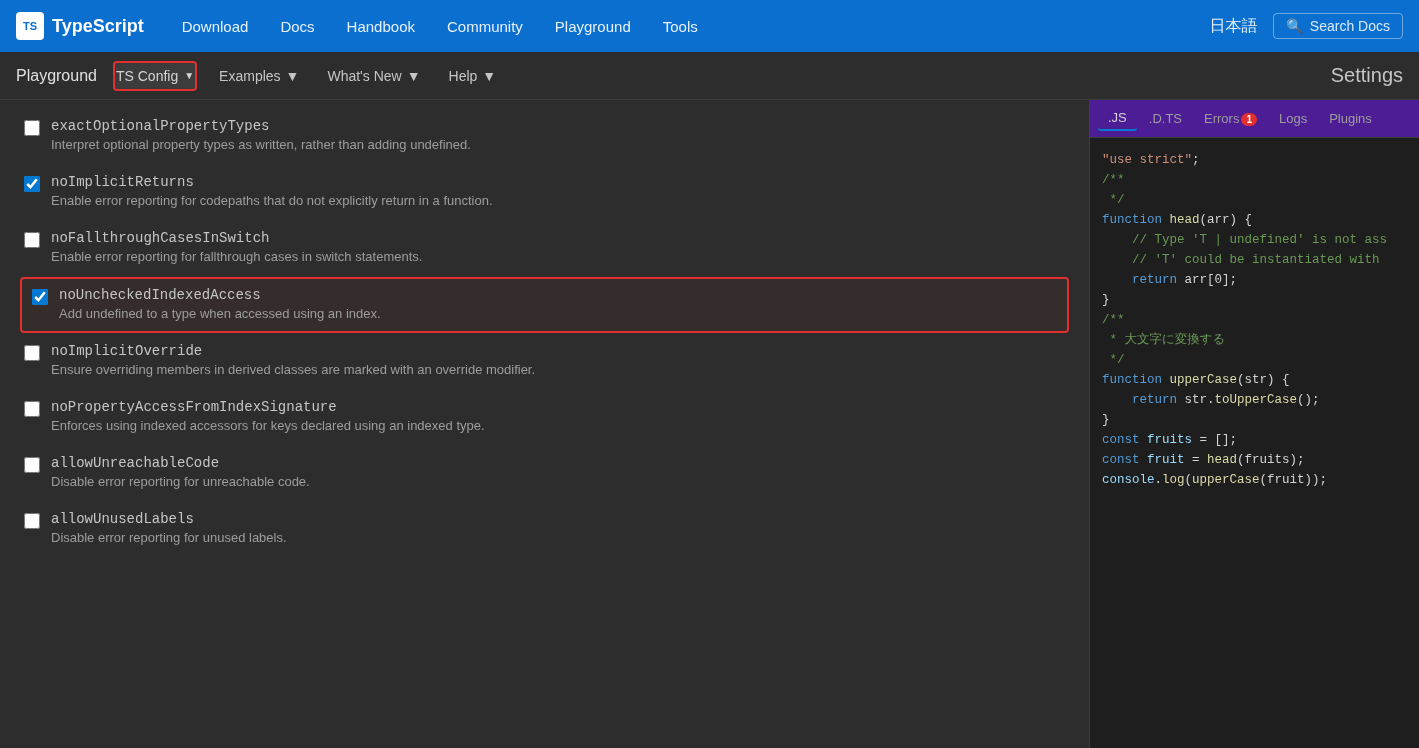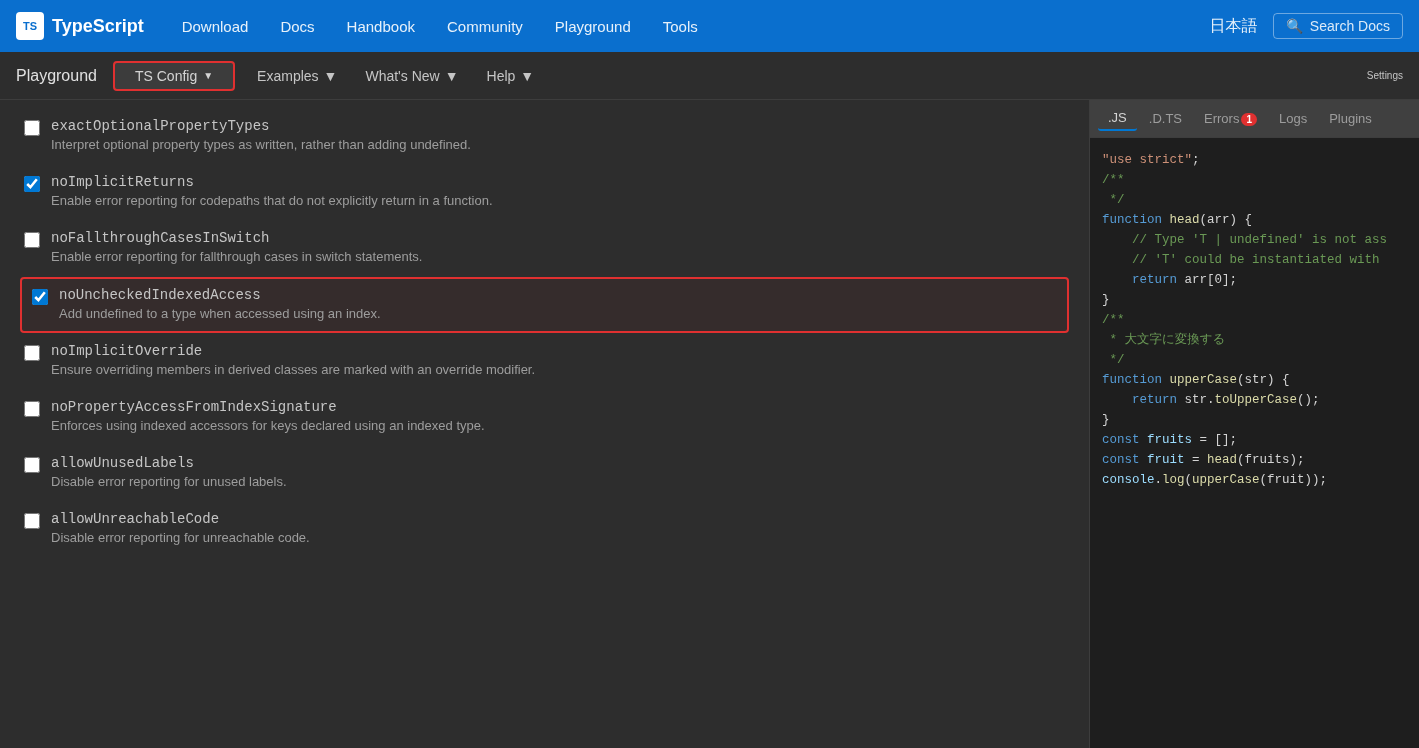--- a/index.html
+++ b/index.html
@@ -85,21 +85,21 @@
     .playground-title {
       color: #e0e0e0;
       font-size: 16px;
       font-weight: 500;
       margin-right: 16px;
     }
     .ts-config-btn {
       background: #3c3c3c;
       border: 2px solid #e03030;
       color: #d4d4d4;
-      padding: 5px 20px;
+      padding: 5px 1px;
       border-radius: 4px;
       font-size: 14px;
       cursor: pointer;
       display: flex;
       align-items: center;
       gap: 6px;
       margin-right: 8px;
     }
     .ts-config-btn .chevron { font-size: 10px; }
     .second-nav-btn {
@@ -109,21 +109,21 @@
       padding: 5px 14px;
       font-size: 14px;
       cursor: pointer;
       border-radius: 4px;
       display: flex;
       gap: 5px;
     }
     .second-nav-right {
       margin-left: auto;
       color: #c5c5c5;
-      font-size: 10px;
+      font-size: 20px;
       cursor: pointer;
     }
 
     
     .main-layout {
       display: flex;
       height: calc(748px - 52px - 48px);
     }
 
     
@@ -170,21 +170,21 @@
     .code-panel {
       width: 330px;
       background: #1e1e1e;
       display: flex;
       flex-direction: column;
       border-left: 1px solid #3d3d3d;
     }
     .code-tabs {
       display: flex;
       align-items: center;
-      background: #404040;
+      background: #4c1d95;
       border-bottom: 1px solid #3d3d3d;
       padding: 0 8px;
       height: 38px;
       gap: 2px;
     }
     .code-tab {
       color: #9d9d9d;
       font-size: 13px;
       padding: 4px 10px;
       cursor: pointer;
@@ -320,30 +320,30 @@
       <input type="checkbox" class="config-checkbox" style="">
       <div class="config-content">
         <div class="config-name">noPropertyAccessFromIndexSignature</div>
         <div class="config-desc">Enforces using indexed accessors for keys declared using an indexed type.</div>
       </div>
     </div>
 
     <div class="config-item">
       <input type="checkbox" class="config-checkbox" style="">
       <div class="config-content">
+        <div class="config-name">allowUnreachableCode</div>
+        <div class="config-desc">Disable error reporting for unreachable code.</div>
+      </div>
+    </div>
+
+    <div class="config-item">
+      <input type="checkbox" class="config-checkbox" style="">
+      <div class="config-content">
         <div class="config-name">allowUnusedLabels</div>
         <div class="config-desc">Disable error reporting for unused labels.</div>
-      </div>
-    </div>
-
-    <div class="config-item">
-      <input type="checkbox" class="config-checkbox" style="">
-      <div class="config-content">
-        <div class="config-name">allowUnreachableCode</div>
-        <div class="config-desc">Disable error reporting for unreachable code.</div>
       </div>
     </div>
 
   </div>
 
   <div class="code-panel">
     <div class="code-tabs">
       <div class="code-tab active">.JS</div>
       <div class="code-tab">.D.TS</div>
       <div class="code-tab">

